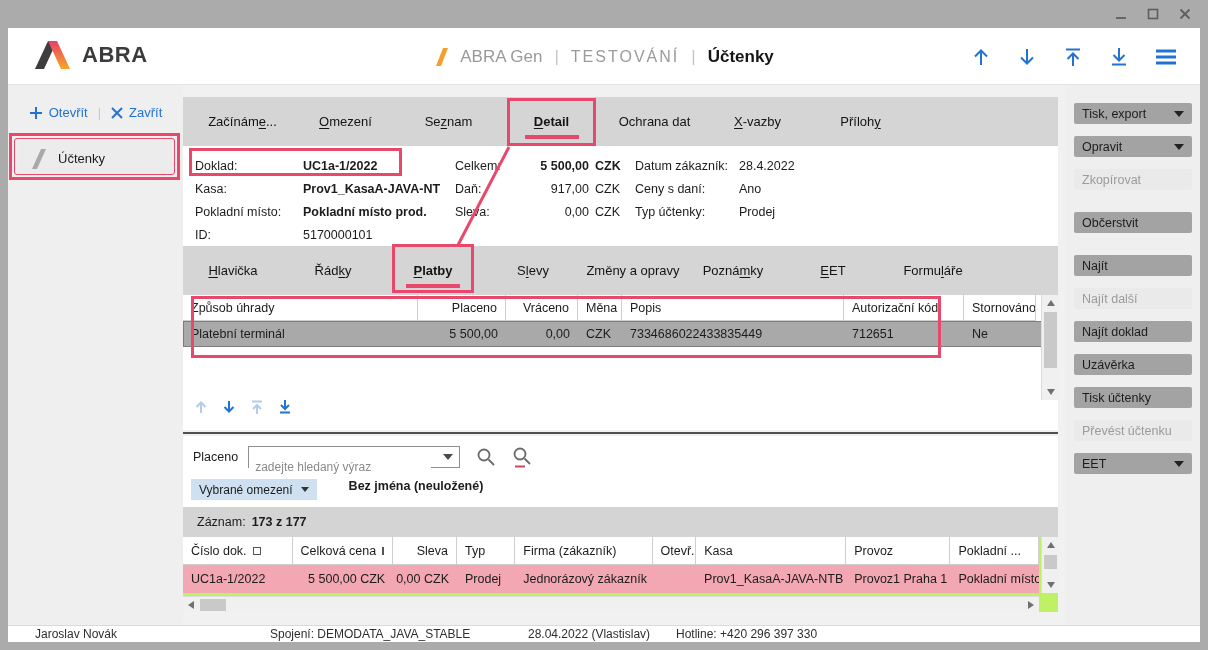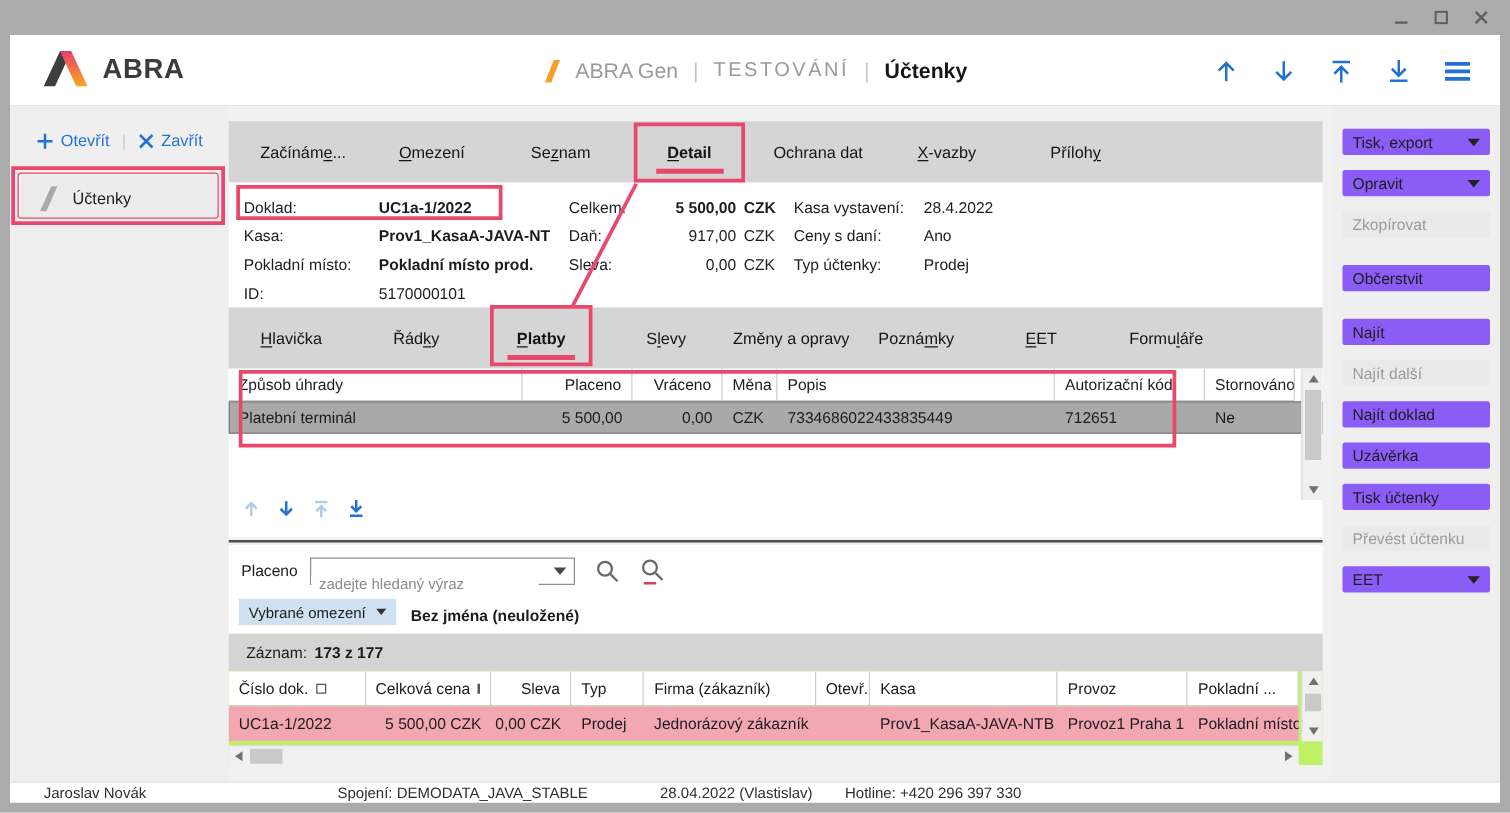--- a/index.html
+++ b/index.html
@@ -89,39 +89,39 @@
 
   
   .search-pane { position:absolute; left:0; top:351px; width:875px; height:71px; background:#fff; }
   .ft-row { position:absolute; left:10px; top:10px; display:flex; align-items:center; gap:10px; }
   .ft-label { font-size:12.5px; }
   .combo { position:relative; width:212px; height:22px; border:1px solid #8f8f8f; background:#fff; display:flex; align-items:center; }
   .combo input { border:none; outline:none; width:182px; padding:0 6px; font-family:"Liberation Sans",sans-serif; font-size:12px; color:#1c1c1c;margin-top:20px; }
   .combo input::placeholder { color:#8a8a8a; }
   .combo-arrow { position:absolute; right:6px; width:0; height:0; border-left:5px solid transparent; border-right:5px solid transparent; border-top:6px solid #4a4a4a; }
   .mag { margin-left:6px; cursor:pointer; }
-  .filter-row { position:absolute; left:8px; top:43px; display:flex; align-items:flex-end; gap:12px; }
+  .filter-row { position:absolute; left:8px; top:43px; display:flex; align-items:flex-start; gap:32px; }
   .chip { height:21px; background:#cfe1f1; display:flex; align-items:center; gap:8px; padding:0 8px; cursor:pointer; font-size:12px; }
   .chip-arrow { width:0; height:0; border-left:4px solid transparent; border-right:4px solid transparent; border-top:5px solid #333; }
   .filter-value { font-weight:bold; font-size:12.5px; }
 
   
   .records { position:absolute; left:0; top:422px; width:875px; height:30px; background:#d4d4d4; display:flex; align-items:center; padding-left:14px; gap:6px; font-size:12.5px; }
 
   
   .list-pane { position:absolute; left:0; top:452px; width:875px; height:75px; background:#bef264; }
   .list-clip { position:absolute; left:0; top:0; width:856px; height:56px; overflow:hidden; }
   .list-pane .grid-head { height:28px; } .list-pane .grid-head .cell { height:28px; }
   .list-pane .grid-row { height:28px; } .list-pane .grid-row .cell { height:28px; }
 
   
   .rbtn { position:relative; width:118px; height:21px; margin-bottom:12px; border:none; border-radius:2px;
           font-family:"Liberation Sans",sans-serif; font-size:12.5px; text-align:left; padding:0 8px;
           display:flex; align-items:center; justify-content:space-between; cursor:pointer; }
-  .rbtn.on { background:#8b5cf6; color:#1c1c1c; }
+  .rbtn.on { background:#a3a3a3; color:#1c1c1c; }
   .rbtn.off { background:#eaeaea; color:#9b9b9b; cursor:default; }
   .rbtn.gap { margin-top:22px; }
   .rbtn .dd { width:0; height:0; border-left:5px solid transparent; border-right:5px solid transparent; border-top:6px solid #222; }
 
   
   .app-footer { position:absolute; left:0; top:597px; width:1192px; height:17px; background:#fff; border-top:1px solid #dadada; font-size:12px; color:#2e2e2e; }
   .app-footer span { position:absolute; top:1px; white-space:nowrap; }
 
   
   .ann { position:absolute; border:3px solid #e8486b; pointer-events:none; z-index:50; }
@@ -236,21 +236,21 @@
           <div class="tab">Příloh<u>y</u></div>
         </div>
 
       <div class="detail-panel" id="detail-panel">
           <div class="drow">
             <span class="dl1">Doklad:</span>
             <span class="dv1 b">UC1a-1/2022</span>
             <span class="dl2">Celkem:</span>
             <span class="dv2 b">5 500,00</span>
             <span class="dcur b">CZK</span>
-            <span class="dl3">Kasa vystavení:</span>
+            <span class="dl3">Datum zákazník:</span>
             <span class="dv3">28.4.2022</span>
           </div>
           <div class="drow">
             <span class="dl1">Kasa:</span>
             <span class="dv1 b">Prov1_KasaA-JAVA-NT</span>
             <span class="dl2">Daň:</span>
             <span class="dv2">917,00</span>
             <span class="dcur">CZK</span>
             <span class="dl3">Ceny s daní:</span>
             <span class="dv3">Ano</span>

